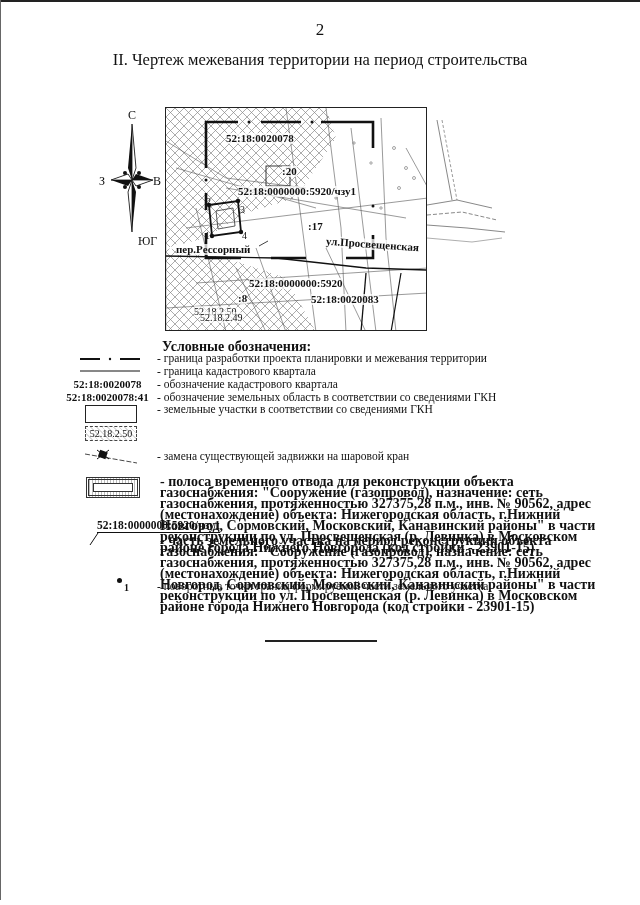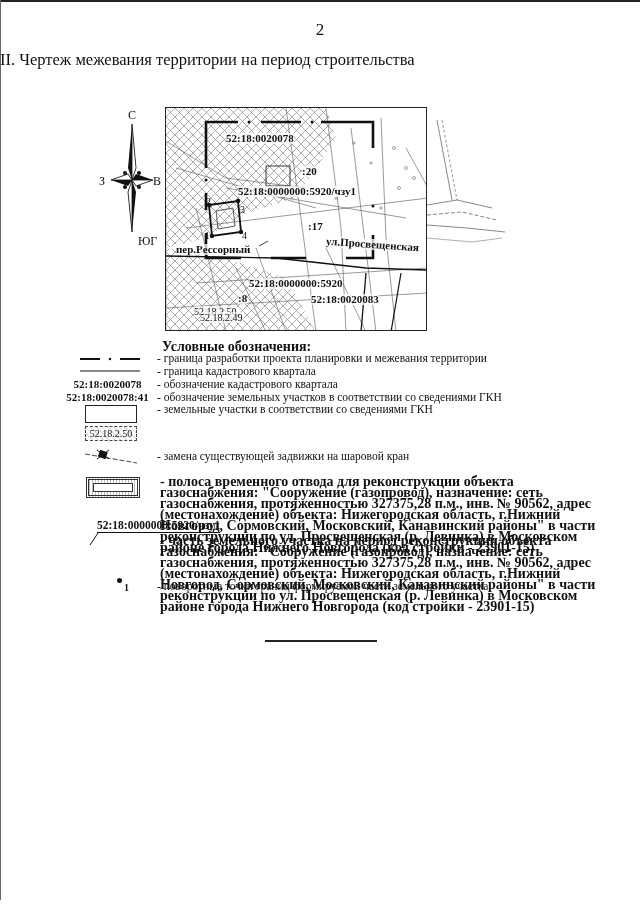--- a/index.html
+++ b/index.html
@@ -3,21 +3,21 @@
 <meta charset="utf-8">
 <style>
   * { box-sizing: border-box; margin: 0; padding: 0; }
   html, body { width: 640px; height: 905px; background: #ffffff; overflow: hidden; }
   body { position: relative; font-family: "Liberation Serif", "DejaVu Serif", serif; color: #111; }
 
   .topline { position: absolute; top: 0; left: 0; width: 640px; height: 2px; background: #222; }
   .leftline { position: absolute; top: 0; left: 0; width: 1px; height: 900px; background: #666; }
 
   .page-num { position: absolute; top: 20px; left: 0; width: 640px; text-align: center; font-size: 17px; }
-  .title { position: absolute; top: 50px; left: 0; width: 640px; font-size: 16.5px; }
+  .title { position: absolute; top: 50px; left: 0; width: 640px; text-align: center; font-size: 16.5px; }
 
   
   .compass { position: absolute; left: 95px; top: 108px; width: 80px; height: 140px; }
   .compass .lbl { position: absolute; font-size: 12px; }
 
   
   .map { position: absolute; left: 165px; top: 107px; width: 262px; height: 224px; border: 1.5px solid #222; overflow: hidden; background: #fff; }
   .map svg { position: absolute; left: 0; top: 0; }
   .maplbl { position: absolute; font-weight: bold; font-size: 11px; white-space: nowrap; background: rgba(255,255,255,0.75); line-height: 11px; }
   .maplbl.small { font-weight: normal; font-size: 10px; background: rgba(255,255,255,0.6); }
@@ -130,21 +130,21 @@
         <circle cx="75" cy="124" r="2.2"></circle>
         <circle cx="46" cy="128" r="2.2"></circle>
       </g>
 
     <rect x="100" y="58" width="24" height="20" fill="none" stroke="#222" stroke-width="0.9"></rect>
 
     <path d="M93,138 L102,133" stroke="#111" stroke-width="0.8"></path>
   </svg>
 
   <span class="maplbl" style="left:60px;top:25px;">52:18:0020078</span>
-  <span class="maplbl" style="left:136px;top:58px;">:20</span>
+  <span class="maplbl" style="left:116px;top:58px;">:20</span>
   <span class="maplbl" style="left:72px;top:78px;">52:18:0000000:5920/чзу1</span>
   <span class="maplbl" style="left:142px;top:113px;">:17</span>
   <span class="maplbl" style="left:10px;top:136px;text-align:center;">пер.Рессорный</span>
   <span class="maplbl" style="left:160px;top:131px;transform:rotate(4deg);">ул.Просвещенская</span>
   <span class="maplbl" style="left:83px;top:170px;">52:18:0000000:5920</span>
   <span class="maplbl" style="left:72px;top:185px;">:8</span>
   <span class="maplbl" style="left:145px;top:186px;">52:18:0020083</span>
   <span class="maplbl small" style="left:28px;top:198px;">52.18.2.50</span>
   <span class="maplbl small" style="left:34px;top:204px;">52.18.2.49</span>
   <span class="maplbl small" style="left:39px;top:122px;background:none;">1</span>
@@ -176,21 +176,21 @@
     <path d="M0,2 L60,2" stroke="#111" stroke-width="1"></path>
   </svg>
   <span class="lg-txt">- граница кадастрового квартала</span>
 </div>
 <div class="lg-row" style="top:378px;">
   <span class="lg-sym">52:18:0020078</span>
   <span class="lg-txt">- обозначение кадастрового квартала</span>
 </div>
 <div class="lg-row" style="top:391px;">
   <span class="lg-sym" style="left:58px;width:99px;">52:18:0020078:41</span>
-  <span class="lg-txt">- обозначение земельных участков в соответствии со сведениями ГКН</span>
+  <span class="lg-txt">- обозначение земельных область в соответствии со сведениями ГКН</span>
 </div>
 <div class="lg-row" style="top:403px;">
   <div style="position:absolute;left:85px;top:2px;width:52px;height:18px;border:1.2px solid #222;background:#fff;"></div>
   <span class="lg-txt">- земельные участки в соответствии со сведениями ГКН</span>
 </div>
 <div class="lg-row" style="top:426px;">
   <div style="position:absolute;left:85px;top:0px;width:52px;height:15px;border:1px dashed #444;font-size:10px;text-align:center;line-height:13px;background-image:repeating-linear-gradient(45deg,#ddd 0 1px,transparent 1px 4px);">52.18.2.50</div>
 </div>
 <div class="lg-row" style="top:450px;padding-left:12px;">
   <svg style="position:absolute;left:85px;top:-2px;" width="55" height="18">

